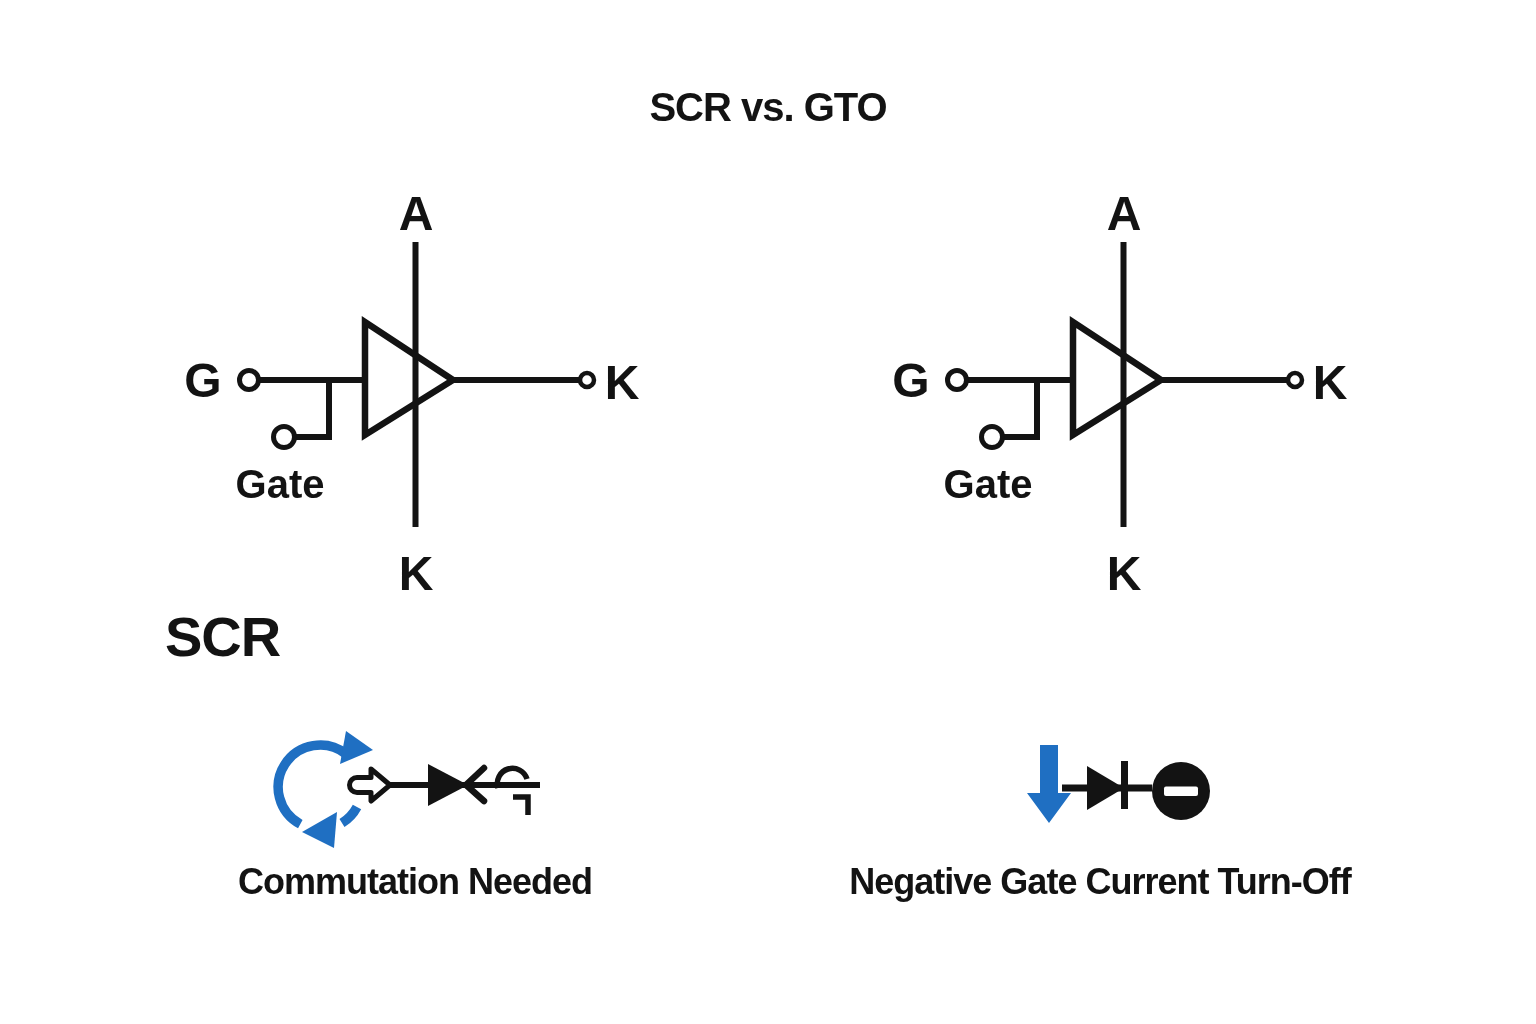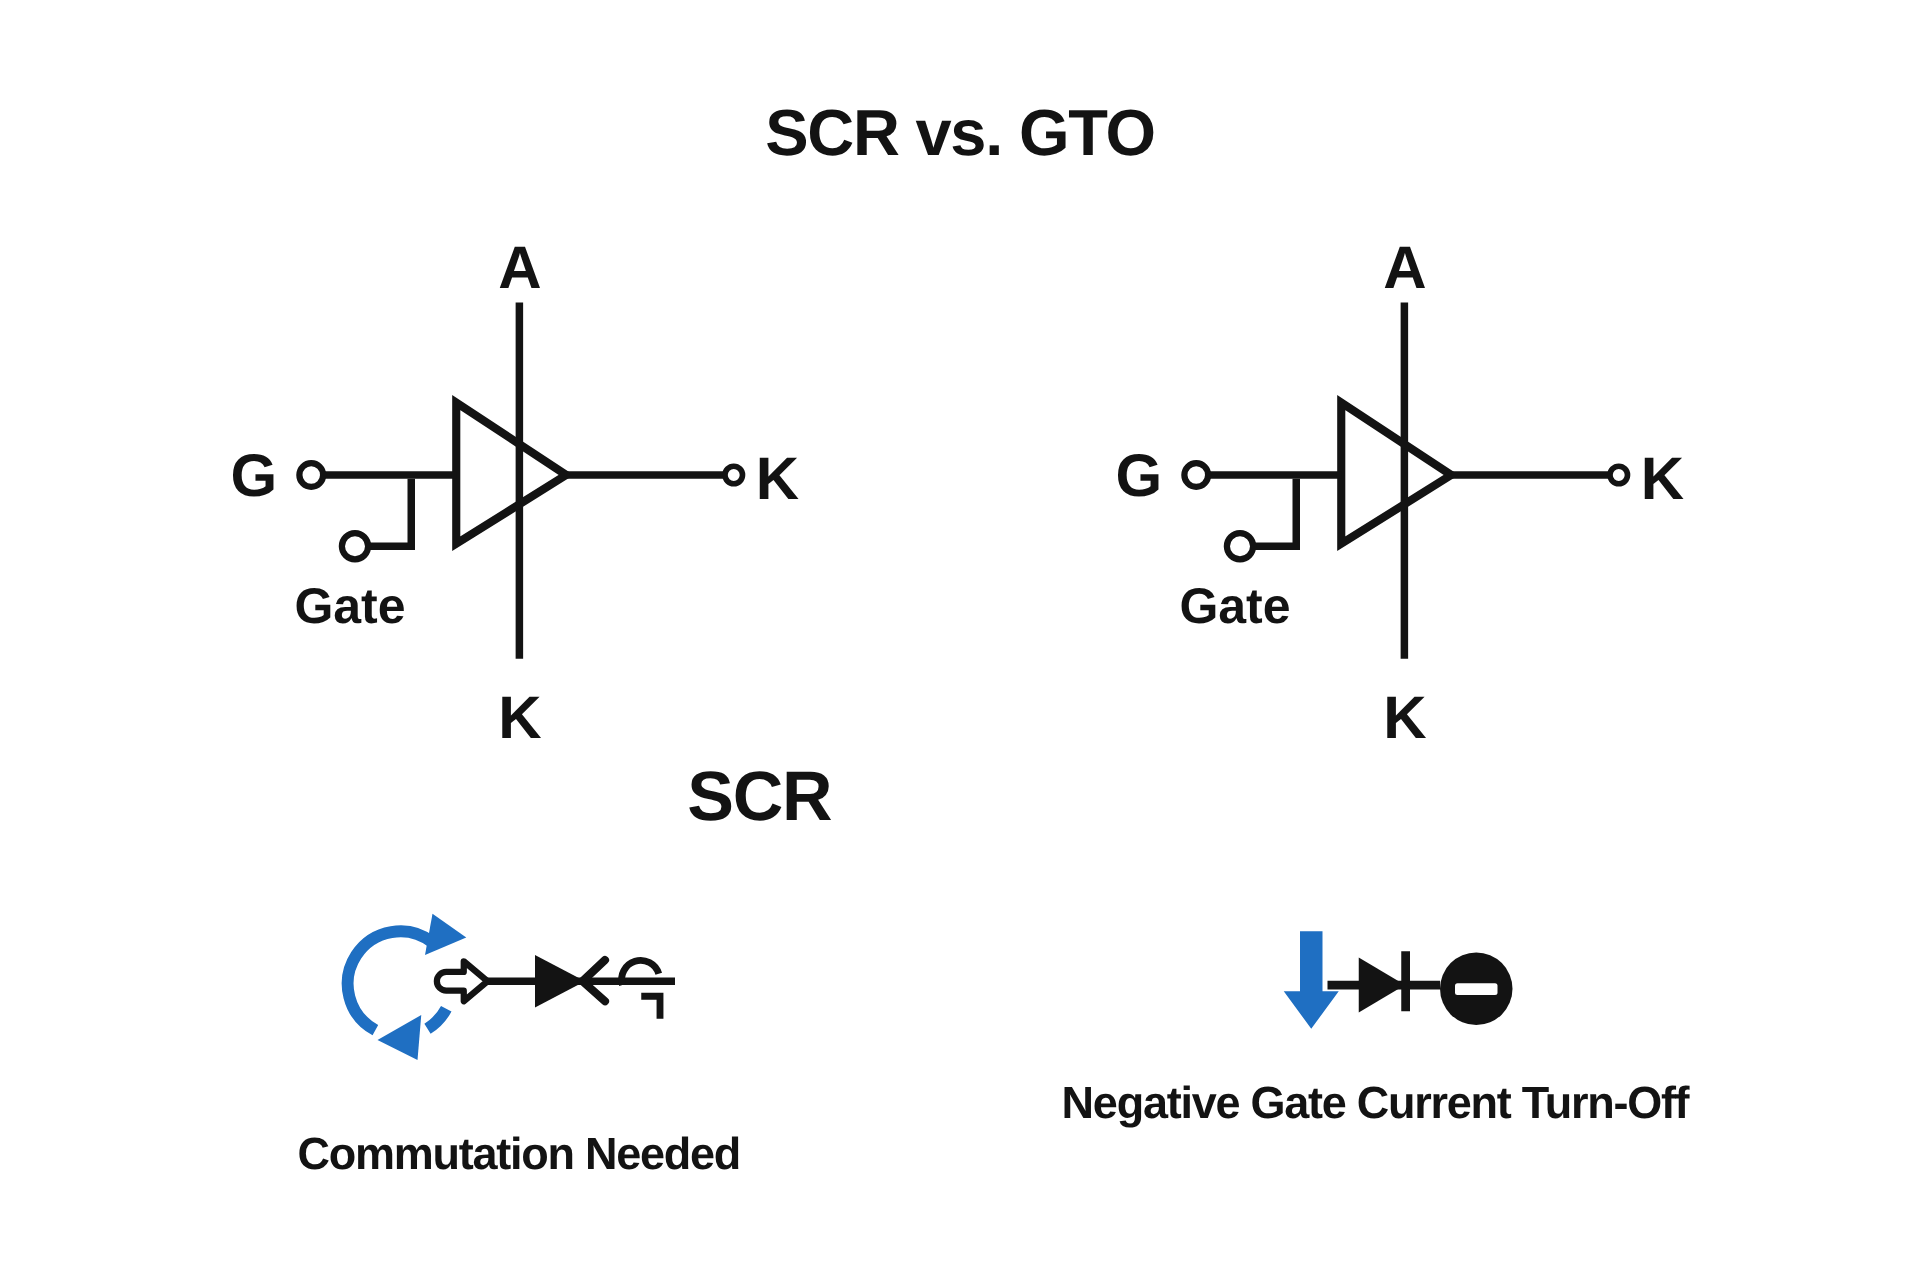--- a/index.html
+++ b/index.html
@@ -4,24 +4,24 @@
 <style>
   html,body { margin:0; padding:0; background:#ffffff; }
   #canvas {
     position:relative; width:1536px; height:1024px; background:#ffffff;
     overflow:hidden; color:var(--ink,#111111);
     font-family:"Liberation Sans", sans-serif;
   }
   .abs { position:absolute; }
   #title {
     left:0; right:0; top:78px; text-align:center;
-    font-size:52px; font-weight:700; line-height:58px; letter-spacing:-1px;
+    font-size:40px; font-weight:700; line-height:58px; letter-spacing:-1px;
   }
   .part-name {
-    width:500px; top:606px; text-align:right;
+    width:500px; top:606px; text-align:left;
     font-size:56px; font-weight:700; line-height:62px; letter-spacing:-1px;
   }
   .caption {
     top:860px; text-align:center;
     font-size:36px; font-weight:700; line-height:44px; letter-spacing:-1px;
   }
   svg { display:block; }
   svg text {
     font-family:"Liberation Sans", sans-serif;
     font-weight:700; fill:var(--ink,#111111);
@@ -97,16 +97,16 @@
       <line x1="1062" y1="788" x2="1152" y2="788" stroke-width="7" class="ink-stroke"></line>
       <polygon points="1087,766 1087,810 1124,788" class="ink-fill"></polygon>
       <line x1="1124.5" y1="761" x2="1124.5" y2="809" stroke-width="7" class="ink-stroke"></line>
     </g>
     <g>
       <circle cx="1181" cy="791" r="29" class="ink-fill"></circle>
       <rect x="1164" y="786.5" width="34" height="9.5" rx="2" fill="#ffffff"></rect>
     </g>
   </svg>
 
-  <div class="abs caption" style="left:165px; width:500px;margin-top:41px;">Commutation Needed</div>
+  <div class="abs caption" style="left:165px; width:500px;">Commutation Needed</div>
   <div class="abs caption" style="left:800px; width:600px;">Negative Gate Current Turn-Off</div>
 
 </div>
 
 </body></html>

